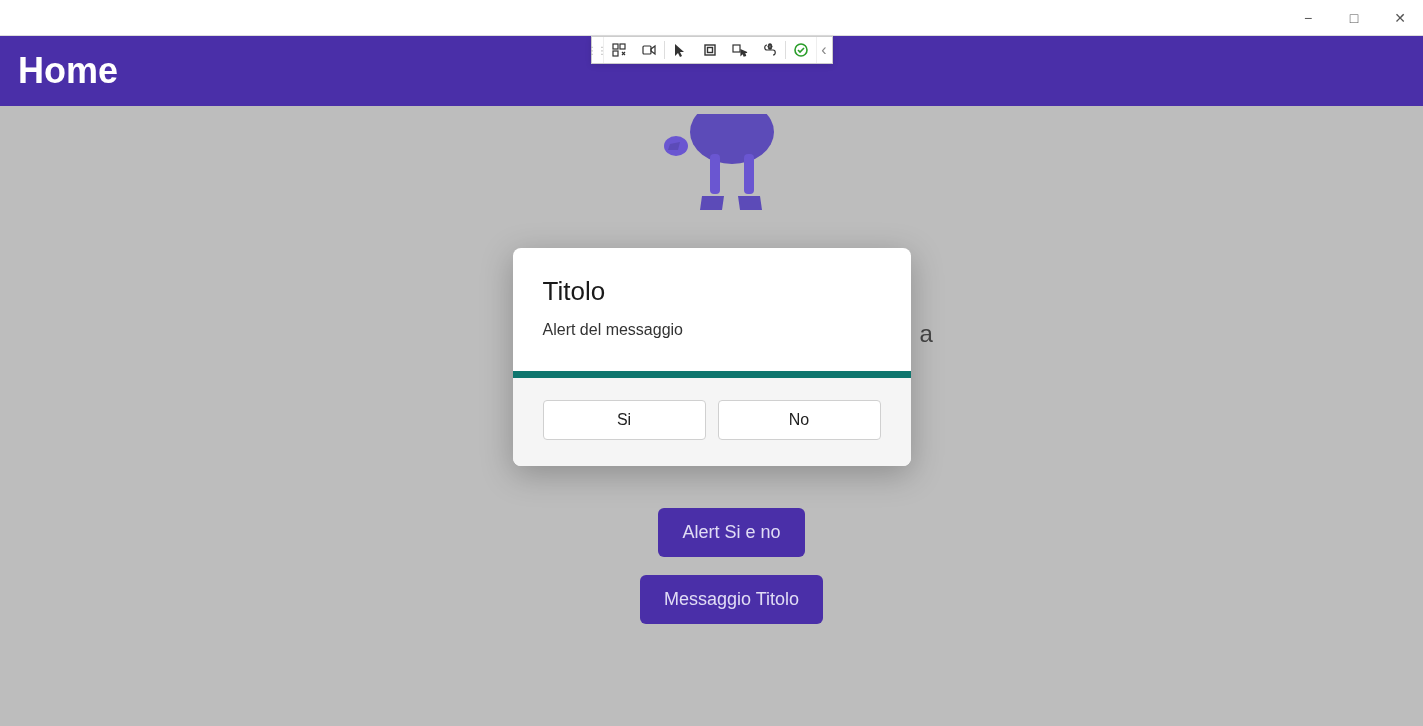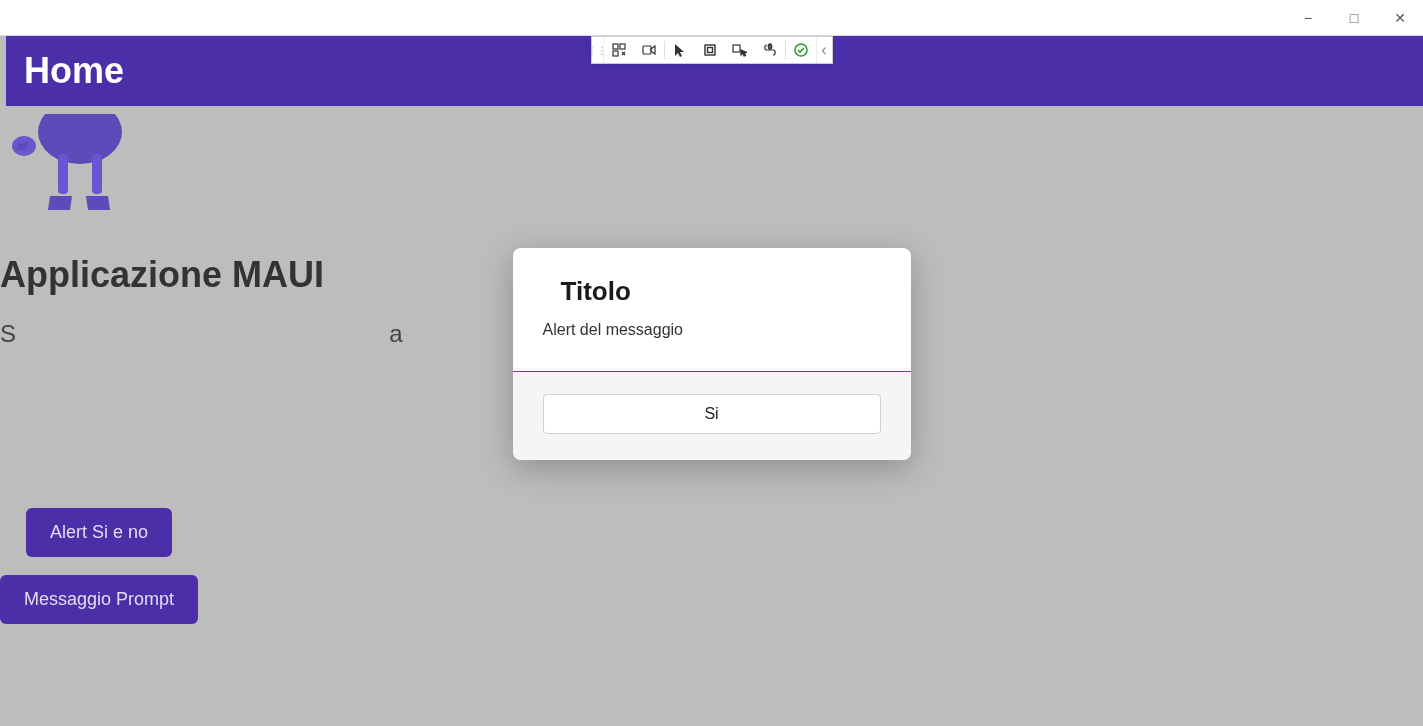--- a/index.html
+++ b/index.html
@@ -40,28 +40,28 @@
       background: #bdbdbd;
       position: relative;
     }
 
     .header-bar {
       background: #4a2fa8;
       color: white;
       padding: 14px 18px;
       font-size: 36px;
       font-weight: 600;
-      margin-left: 6px;
     }
 
     .content-area {
       display: flex;
       flex-direction: column;
-      align-items: flex-start;
+      align-items: center;
       padding-top: 8px;
+      padding-left: 40px;
     }
 
     .bot-svg {
       width: 160px;
       height: 110px;
     }
 
     .app-title {
       font-size: 36px;
       font-weight: 700;
@@ -111,34 +111,33 @@
       box-shadow: 0 8px 32px rgba(0,0,0,0.25);
       overflow: hidden;
     }
 
     .dialog-content {
       padding: 28px 30px 32px 30px;
     }
 
     .dialog-title {
       font-size: 26px;
-      font-weight: 700;
+      font-weight: 400;
       color: #1a1a1a;
       margin-bottom: 14px;
-      margin-left: 18px;
     }
 
     .dialog-message {
       font-size: 16px;
       color: #333;
     }
 
     .dialog-actions {
       background: #f5f5f5;
-      border-top: 1px solid #0f766e;
+      border-top: 7px solid #0f766e;
       padding: 22px 30px 26px 30px;
       display: flex;
       gap: 12px;
       justify-content: center;
     }
 
     .dialog-btn {
       flex: 1;
       height: 40px;
       background: #ffffff;
@@ -281,29 +280,30 @@
 
     <div class="app-title">Applicazione MAUI</div>
     <div class="subtitle">
       <span>S</span>
       <span style="display:inline-block;width:360px"></span>
       <span>a</span>
     </div>
 
     <div class="btn-stack">
       <button class="maui-btn">Alert Si e no</button>
-      <button class="maui-btn">Messaggio Prompt</button>
+      <button class="maui-btn">Messaggio Titolo</button>
     </div>
   </div>
 
   <div class="dialog-overlay">
     <div class="dialog-box">
       <div class="dialog-content">
         <div class="dialog-title">Titolo</div>
         <div class="dialog-message">Alert del messaggio</div>
       </div>
       <div class="dialog-actions">
         <button class="dialog-btn">Si</button>
+        <button class="dialog-btn">No</button>
       </div>
     </div>
   </div>
 
 </div>
 
 </body></html>

